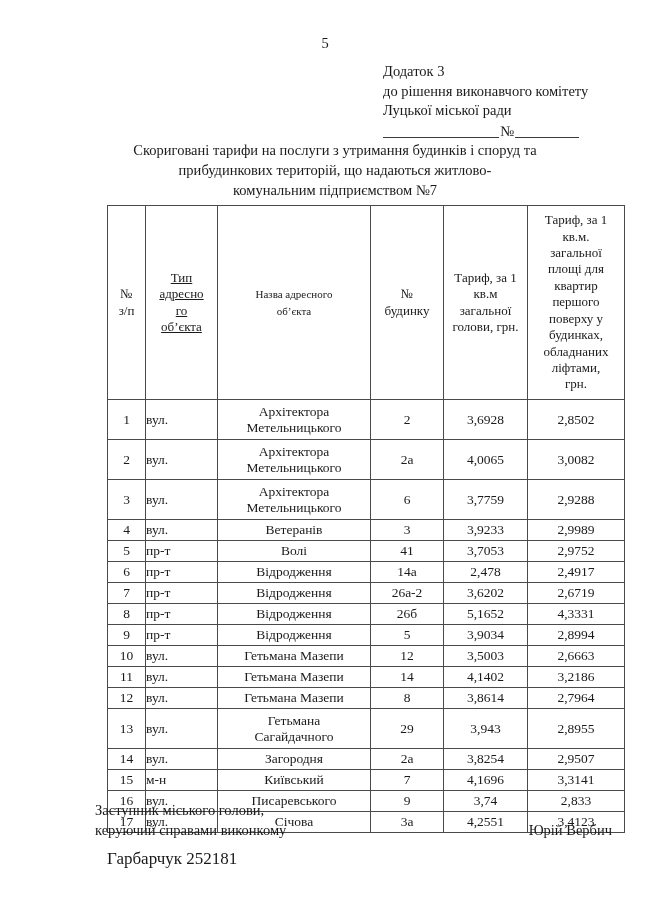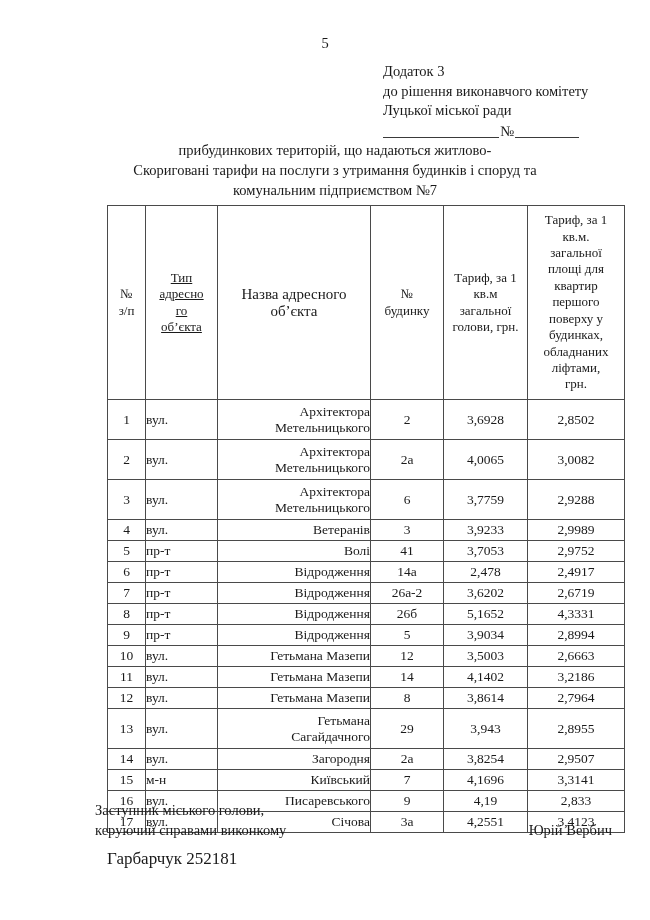--- a/index.html
+++ b/index.html
@@ -102,32 +102,32 @@
   
   thead td {
     height: 193px;
     text-align: center;
     vertical-align: middle;
     font-size: 13px;
     line-height: 16.5px;
     padding: 0 2px;
   }
   thead td.h-type  { padding: 0 4px; text-decoration: underline; }
-  thead td.h-name  { font-size: 15px; }
+  thead td.h-name  { font-size: 11px; }
   thead td.h-tarif { font-size: 13px; }
   thead td.h-tarif1 { font-size: 13px; line-height: 16.4px; }
 
   
   tbody td {
     font-size: 13.5px;
     line-height: 16px;
   }
   td.c-num   { text-align: center; vertical-align: bottom; padding-bottom: 1px; }
   td.c-type  { text-align: left;   vertical-align: bottom; padding: 0 0 1px 6px; }
-  td.c-name  { text-align: right;   vertical-align: bottom; padding: 0 0 1px 6px; margin-top: 24px; }
+  td.c-name  { text-align: center;   vertical-align: bottom; padding: 0 0 1px 6px; margin-top: 24px; }
   td.c-house { text-align: center; vertical-align: bottom; padding-bottom: 1px; }
   td.c-t1    { text-align: center; vertical-align: bottom; padding-bottom: 1px; }
   td.c-t2    { text-align: center; vertical-align: bottom; padding-bottom: 1px; }
 
   tr.r-single td { height: 20px; }
   tr.r-double td { height: 39px; }
 
   td.c-name .nm-wrap {
     display: block;
     line-height: 16px;
@@ -169,22 +169,22 @@
     <div>до рішення виконавчого комітету</div>
     <div>Луцької міської ради</div>
     <div class="ref-line">
       <span class="ref-rule-left"></span>
       <span class="ref-no">№</span>
       <span class="ref-rule-right"></span>
     </div>
   </div>
 
   <div class="doc-title">
+    <div>Скориговані тарифи на послуги з утримання будинків і споруд та</div>
     <div>прибудинкових територій, що надаються житлово-</div>
-    <div>Скориговані тарифи на послуги з утримання будинків і споруд та</div>
     <div>комунальним підприємством №7</div>
   </div>
 
   <div class="tbl-wrap">
     <table class="tariff">
       <colgroup>
         <col style="width:38px">
         <col style="width:72px">
         <col style="width:153px">
         <col style="width:73px">
@@ -383,21 +383,21 @@
             <td class="c-t1">4,1696</td>
             <td class="c-t2">3,3141</td>
           </tr>
           <tr class="r-single">
             <td class="c-num">16</td>
             <td class="c-type">вул.</td>
             <td class="c-name">
               <span class="nm-wrap">Писаревського</span>
             </td>
             <td class="c-house">9</td>
-            <td class="c-t1">4,19</td>
+            <td class="c-t1">3,74</td>
             <td class="c-t2">2,833</td>
           </tr>
           <tr class="r-single">
             <td class="c-num">17</td>
             <td class="c-type">вул.</td>
             <td class="c-name">
               <span class="nm-wrap">Січова</span>
             </td>
             <td class="c-house">3а</td>
             <td class="c-t1">4,2551</td>

